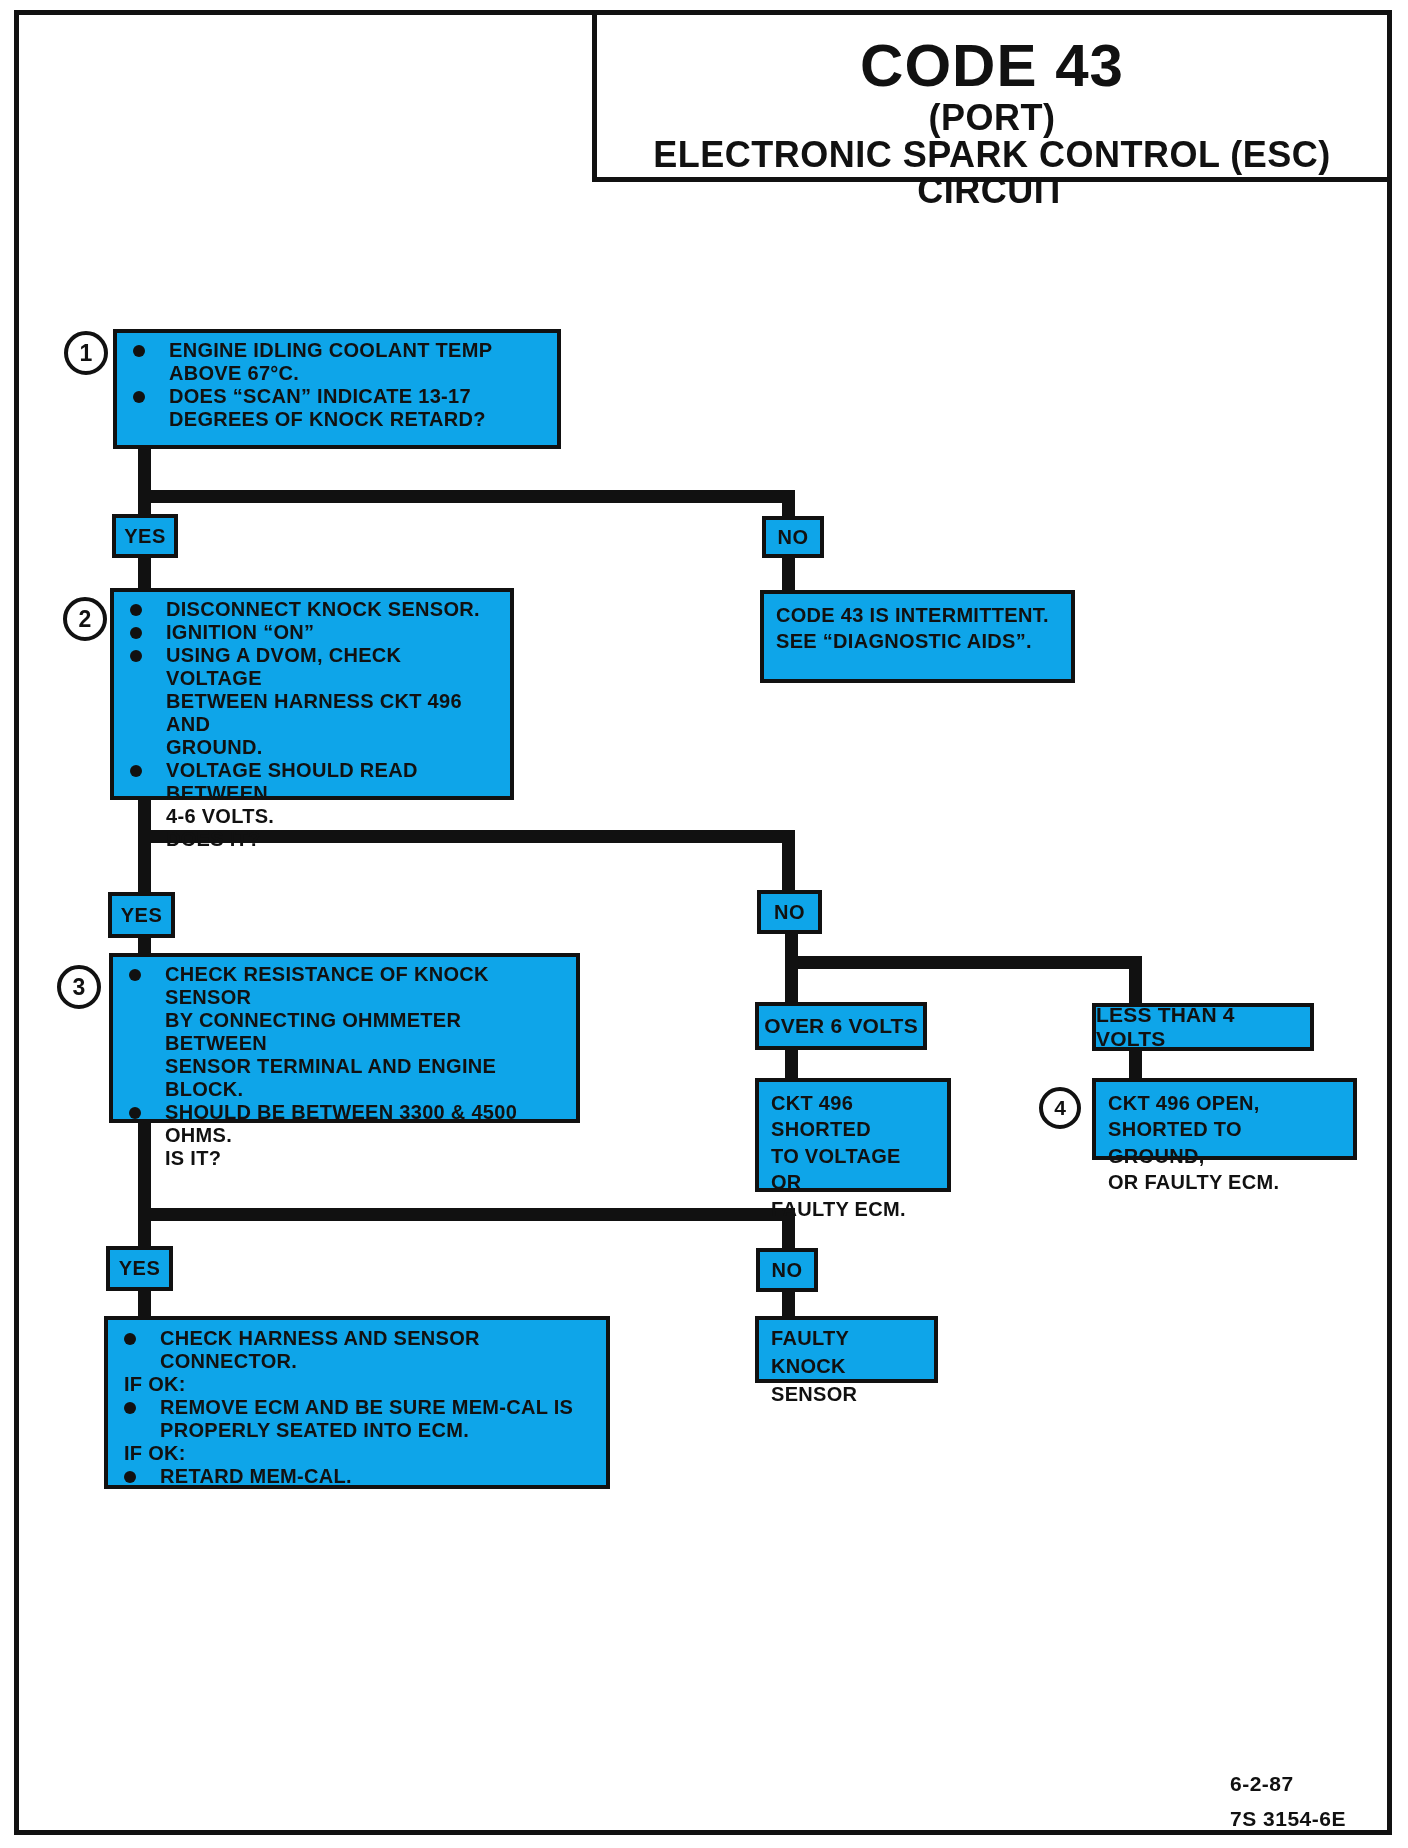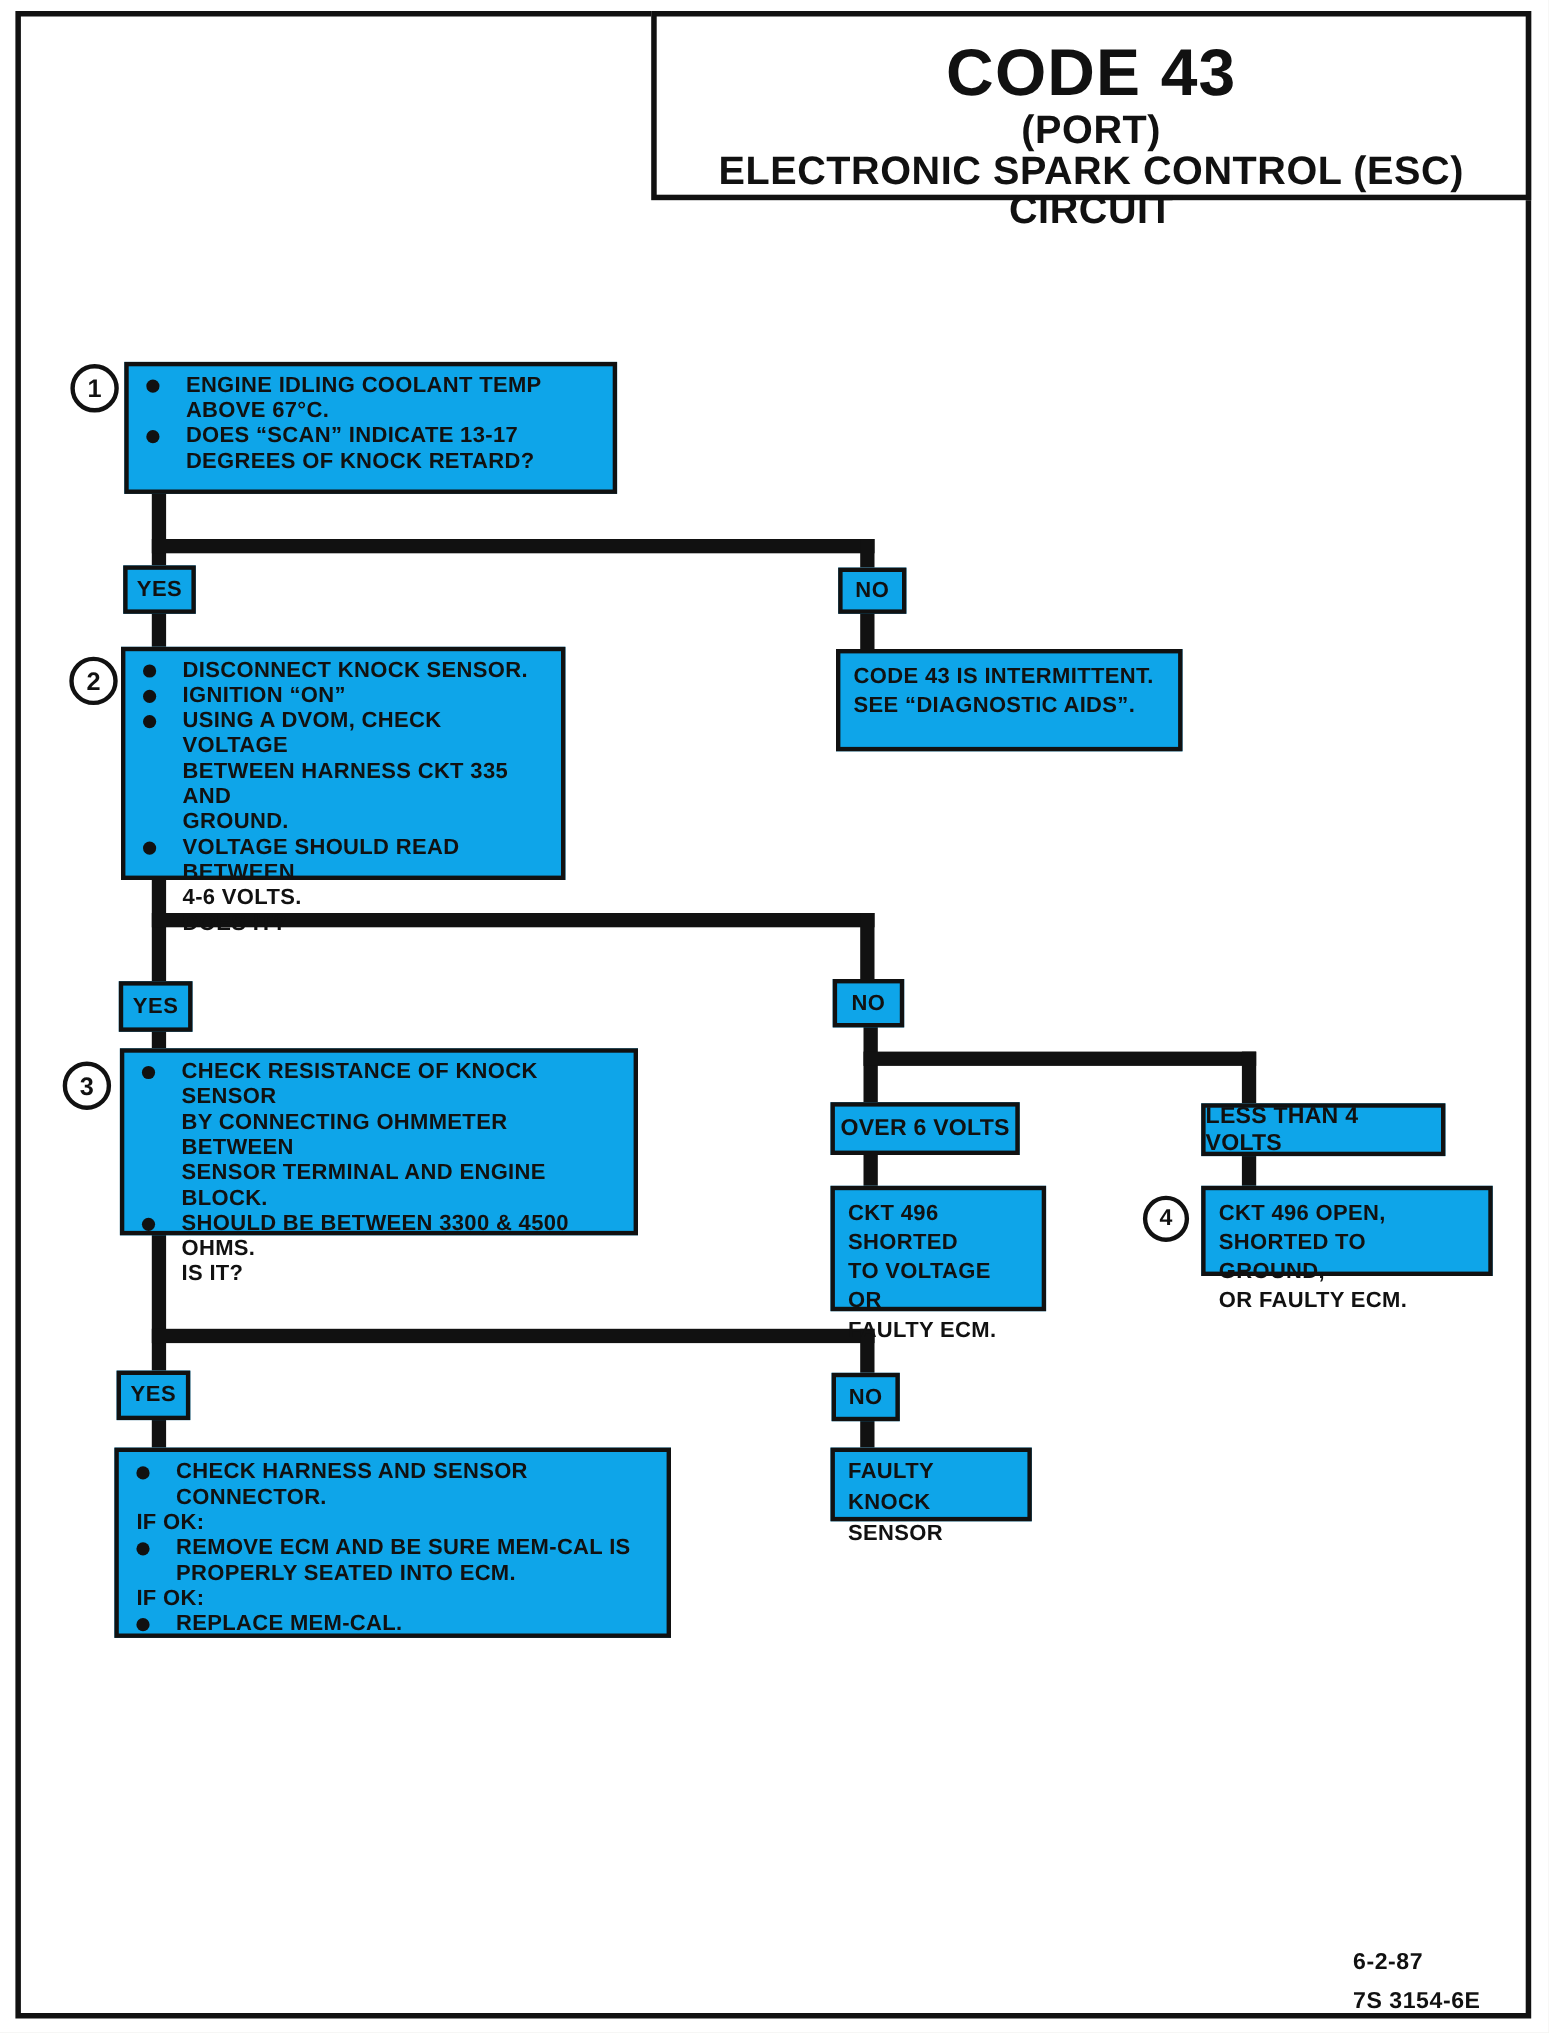--- a/index.html
+++ b/index.html
@@ -97,21 +97,21 @@
           <span class="dot"></span>
           <span class="btxt pre">DISCONNECT KNOCK SENSOR.</span>
         </div>
       <div class="brow">
           <span class="dot"></span>
           <span class="btxt pre">IGNITION “ON”</span>
         </div>
       <div class="brow">
           <span class="dot"></span>
           <span class="btxt pre">USING A DVOM, CHECK VOLTAGE
-BETWEEN HARNESS CKT 335 AND
+BETWEEN HARNESS CKT 496 AND
 GROUND.</span>
         </div>
       <div class="brow">
           <span class="dot"></span>
           <span class="btxt pre">VOLTAGE SHOULD READ BETWEEN
 4-6 VOLTS.
 DOES IT?</span>
         </div>
     </div>
   </div>
@@ -166,21 +166,21 @@
         </div>
       <div class="flush">IF OK:</div>
       <div class="brow">
           <span class="dot"></span>
           <span class="btxt pre">REMOVE ECM AND BE SURE MEM-CAL IS
 PROPERLY SEATED INTO ECM.</span>
         </div>
       <div class="flush">IF OK:</div>
       <div class="brow">
           <span class="dot"></span>
-          <span class="btxt pre">REPLACE MEM-CAL.</span>
+          <span class="btxt pre">RETARD MEM-CAL.</span>
         </div>
     </div>
   </div>
 
   <div class="box" style="left:755px; top:1316px; width:183px; height:67px;">
     <div class="blocktxt pre" style="padding:4px 12px; line-height:1.4;">FAULTY KNOCK
 SENSOR</div>
   </div>
 
   <div class="footer">

